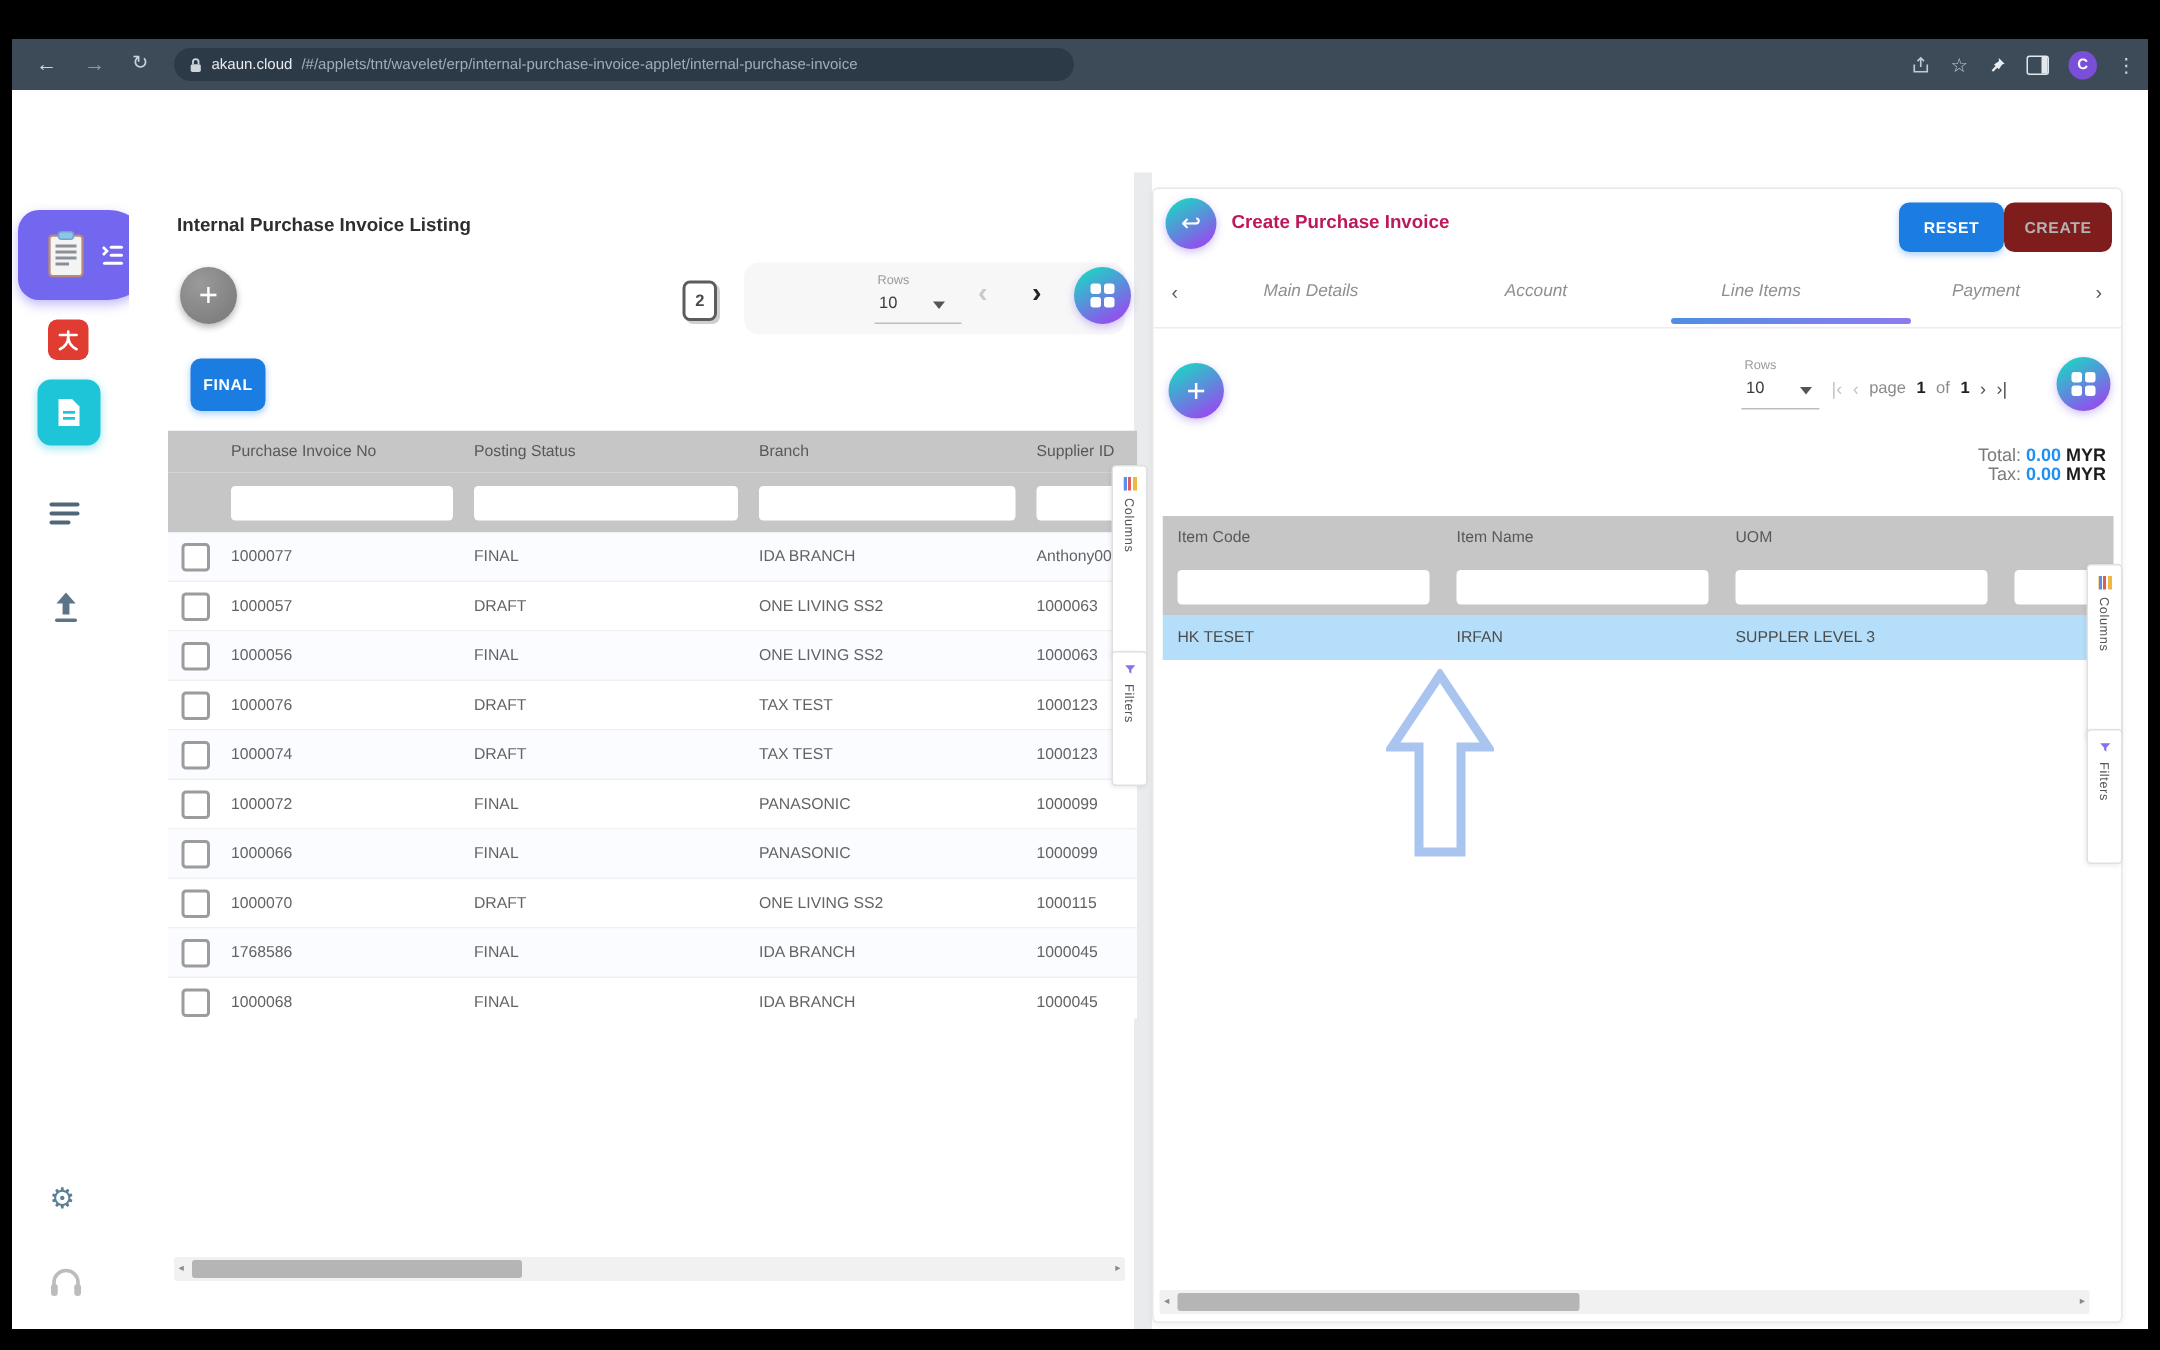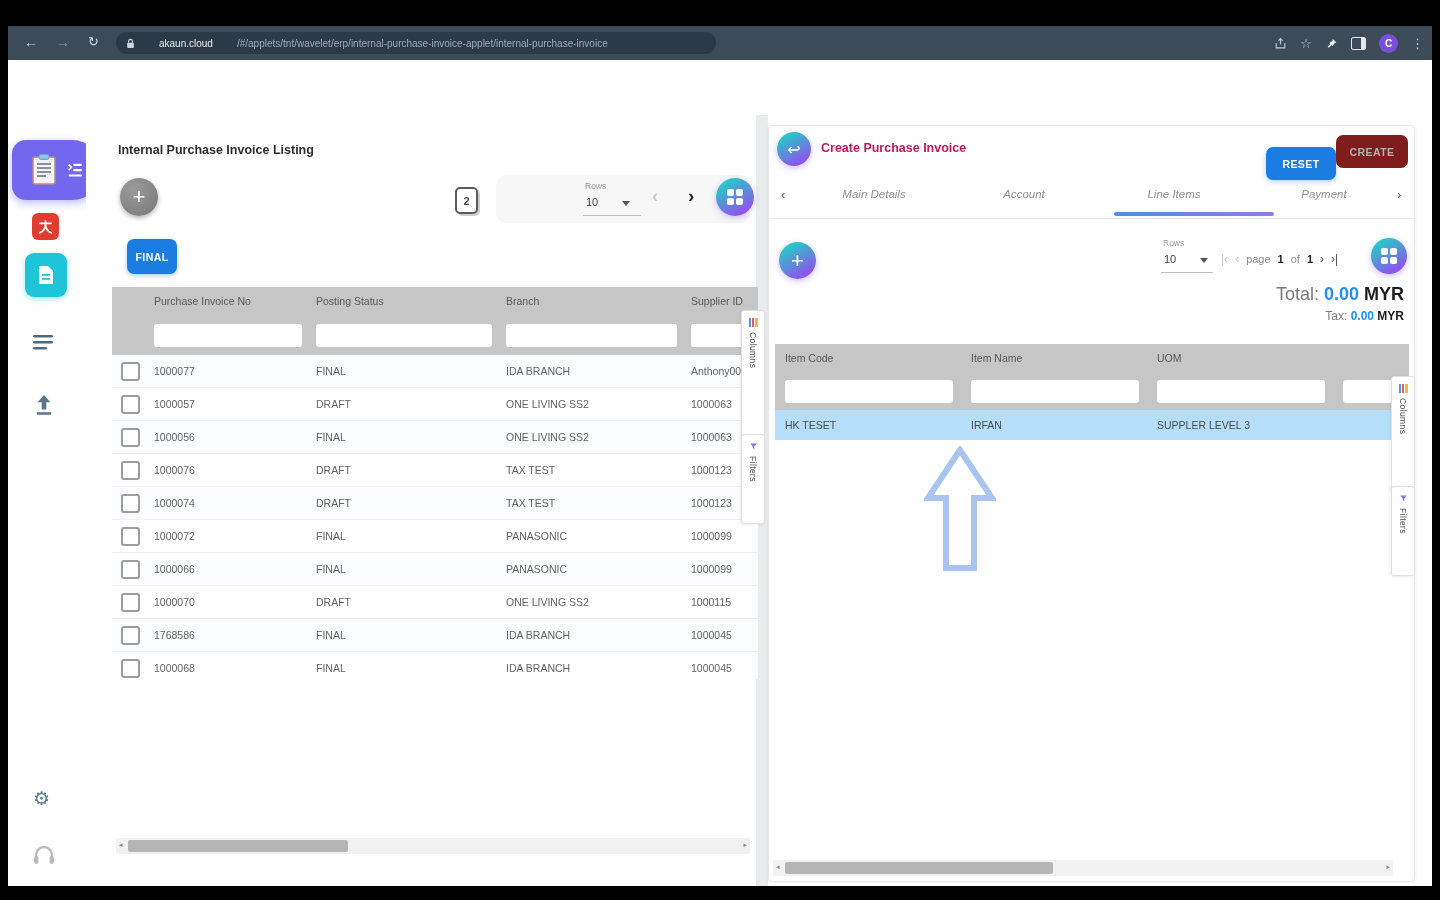--- a/index.html
+++ b/index.html
@@ -7,21 +7,21 @@
   .stage{position:relative;width:1440px;height:900px;background:#000;}
   .window{position:absolute;left:8px;top:26px;width:1424px;height:860px;background:#fff;overflow:hidden;}
 
   
   .chrome{position:absolute;left:0;top:0;width:100%;height:34px;background:#3d4b59;}
   .navic{position:absolute;top:7px;font-size:14px;color:#cdd5dc;line-height:18px;}
   .navic.back{left:16px;}
   .navic.fwd{left:48px;color:#8d99a4;}
   .navic.reload{left:80px;font-size:13px;}
   .urlbar{position:absolute;left:108px;top:6px;width:600px;height:22px;border-radius:11px;background:#2c3946;
-    display:flex;align-items:center;padding:0 10px;gap:24px;box-sizing:border-box;}
+    display:flex;align-items:center;padding:0 10px;gap:6px;box-sizing:border-box;}
   .url-domain{color:#e7ecf1;font-size:10px;white-space:nowrap;}
   .url-path{color:#9fadb9;font-size:10px;white-space:nowrap;overflow:hidden;}
   .chrome-right{position:absolute;right:8px;top:0;height:34px;display:flex;align-items:center;gap:13px;}
   .star{color:#c2cad1;font-size:13px;}
   .kebab{color:#cfd6dc;font-size:13px;}
   .avatarC{width:19px;height:19px;border-radius:50%;background:#7a4fd8;color:#fff;font-size:10px;
     display:flex;align-items:center;justify-content:center;font-weight:bold;}
   .panelic{width:13px;height:11px;border:1.5px solid #e2e8ee;border-radius:2px;position:relative;}
   .panelic::after{content:"";position:absolute;right:0;top:0;width:4px;height:100%;background:#e2e8ee;}
 
@@ -115,39 +115,39 @@
   .cb{width:15px;height:15px;border:2px solid #9c9c9c;border-radius:3px;background:#fff;}
   .lp-scroll{left:30px;top:723px;width:634px;}
   .lp-vtab-cols{left:655px;top:195px;width:18px;height:112px;}
   .lp-vtab-filt{left:655px;top:319px;width:18px;height:74px;}
 
   
   .right-panel{position:absolute;left:760px;top:10px;width:647px;height:757px;background:#fff;
     border:1px solid #e8e8e8;border-radius:4px;box-sizing:border-box;box-shadow:0 1px 4px rgba(0,0,0,.06);}
   .rp-back{position:absolute;left:8px;top:6px;width:34px;height:34px;color:#fff;font-size:16px;}
   .rp-title{position:absolute;left:52px;top:15px;font-size:12.5px;font-weight:600;color:#be185d;}
-  .rp-reset{position:absolute;left:497px;top:21px;width:70px;height:33px;}
+  .rp-reset{position:absolute;left:497px;top:9px;width:70px;height:33px;}
   .rp-create{position:absolute;left:567px;top:9px;width:72px;height:33px;}
   .rp-tabs{position:absolute;left:0;top:52px;width:100%;height:40px;border-bottom:1px solid #ececec;}
   .rp-tab{position:absolute;top:10px;width:150px;text-align:center;font-size:11.5px;color:#8f8f8f;font-style:italic;}
   .rp-tabchev{position:absolute;top:9px;font-size:13px;color:#5a5a5a;}
   .rp-underline{position:absolute;left:345px;top:86px;width:160px;height:4px;border-radius:2px;
     background:linear-gradient(90deg,#4f8fe3,#8d7bf0);}
   .rp-plus{position:absolute;left:10px;top:116px;width:37px;height:37px;color:#fff;font-size:22px;}
   .rp-rows-label{position:absolute;left:394px;top:112px;}
   .rp-rows-val{position:absolute;left:395px;top:127px;}
   .rp-caret{position:absolute;left:431px;top:132px;}
   .rp-rows-underline{position:absolute;left:392px;top:146px;width:52px;height:1px;background:#bdbdbd;}
   .rp-pager{position:absolute;left:452px;top:126px;display:flex;align-items:center;gap:7px;font-size:11px;}
   .pg-dim{color:#c2c2c2;font-size:12px;}
   .pg-word{color:#8a8a8a;}
   .pg-num{color:#1f1f1f;font-weight:bold;}
   .pg-dark{color:#4d4d4d;font-size:12px;}
   .rp-grid{position:absolute;left:602px;top:112px;width:36px;height:36px;}
-  .rp-total{position:absolute;right:10px;top:158px;font-size:18px;}
+  .rp-total{position:absolute;right:10px;top:170px;font-size:12px;}
   .rp-tax{position:absolute;right:10px;top:183px;font-size:12px;}
   .money-label{color:#7a7a7a;}
   .money-val{color:#1f8ff2;font-weight:bold;}
   .money-cur{color:#1c1c1c;font-weight:bold;}
   .rtable{position:absolute;left:6px;top:218px;width:634px;height:100px;overflow:hidden;}
   .rtable-inner{width:760px;}
   .rtable .thead{height:28px;}
   .rtable .tfilter{height:38px;}
   .rtable .trow{height:30px;background:#b4def9;border-bottom:none;}
   .rtable .trow:nth-child(odd){background:#b4def9;}

